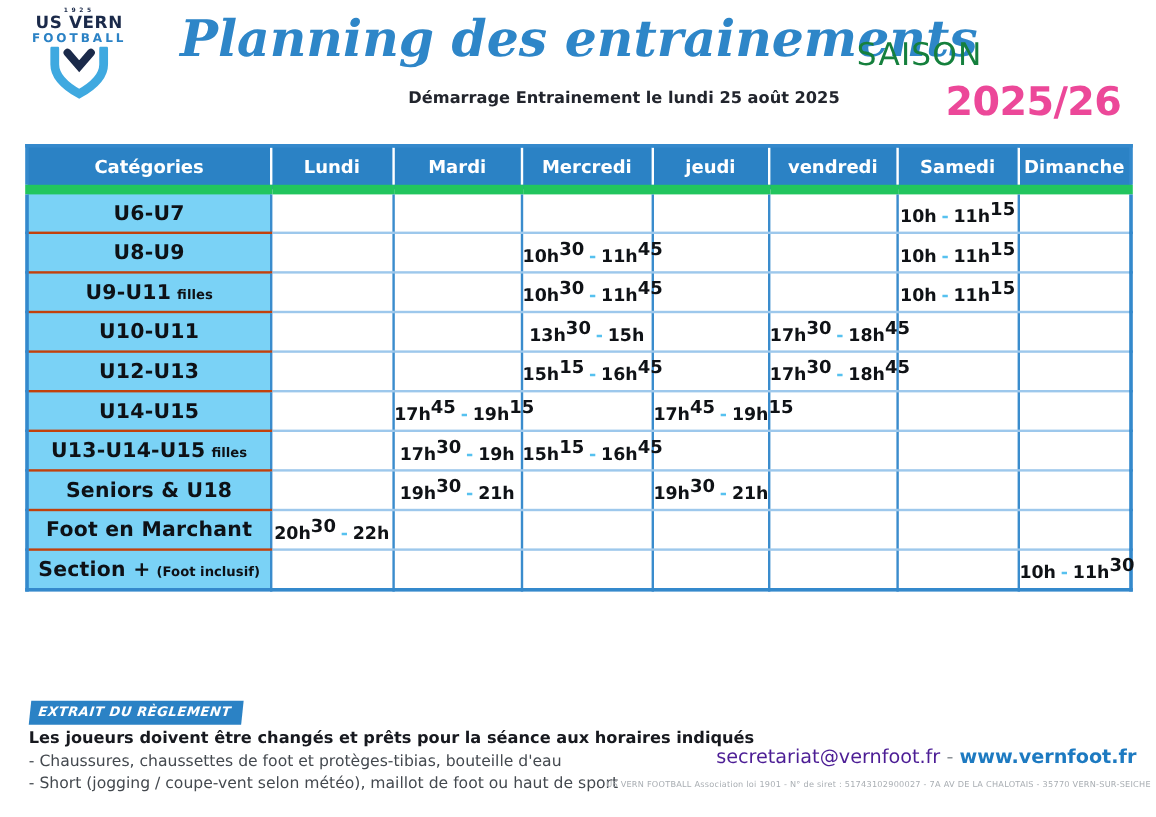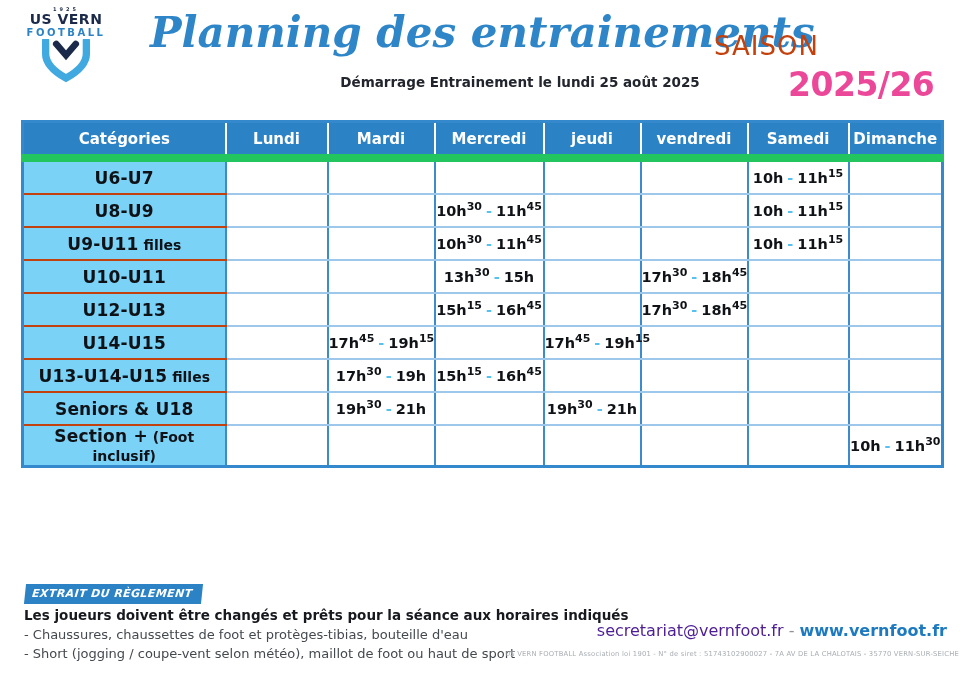--- a/index.html
+++ b/index.html
@@ -13,21 +13,21 @@
   .logo-year  { font-size:5px; font-weight:bold; color:#1b2a4a; letter-spacing:3px; }
   .logo-line1 { font-size:14px; font-weight:800; color:#1b2a4a; letter-spacing:0.5px; line-height:15px;}
   .logo-line2 { font-size:10px; font-weight:800; color:#2b82c5; letter-spacing:2.5px; line-height:11px;}
   .logo svg   { margin-top:1px; }
 
   .title-script {
     position:absolute; left:150px; top:8px; width:570px; text-align:center;
     font-family:"DejaVu Serif", serif; font-style:italic; font-weight:bold;
     font-size:42px; color:#2e86c8; white-space:nowrap;
   }
-  .saison { position:absolute; left:714px; top:31px; font-size:26px; color:#c2410c; letter-spacing:1px; }
+  .saison { position:absolute; left:714px; top:31px; font-size:26px; color:#15803d; letter-spacing:1px; }
   .season-year { position:absolute; left:788px; top:25px; font-size:33px; font-weight:800; color:#ec4899; letter-spacing:-0.5px;margin-top:40px;}
   .subtitle {
     position:absolute; left:270px; top:74px; width:500px; text-align:center;
     font-size:13.5px; font-weight:bold; color:#22252d;
   }
 
   
   .schedule {
     position:absolute; left:21px; top:120px; width:920px;
     border-collapse:collapse; table-layout:fixed;
@@ -41,23 +41,23 @@
   .schedule th:last-child { border-right:none; }
   .schedule td {
     background:#ffffff; height:31px; text-align:center; padding:0;
     border-right:2px solid #3a8ccd; border-bottom:2px solid #9dc8ec;
   }
   .schedule td:last-child { border-right:none; }
   .schedule td.cat {
     background:#7ad2f6; border-bottom:2px solid #c2410c;
   }
   .cat-main   { font-size:17px; font-weight:800; color:#0e1116; letter-spacing:0.2px; }
-  .cat-suffix { font-size:14px; font-weight:800; color:#0e1116; margin-left:5px; }
+  .cat-suffix { font-size:11px; font-weight:800; color:#0e1116; margin-left:5px; }
   .time { font-size:14.5px; font-weight:bold; color:#0f1216; white-space:nowrap; }
-  .time sup { font-size:11px; font-weight:bold; letter-spacing:0; }
+  .time sup { font-size:15px; font-weight:bold; letter-spacing:0; }
   .dash { color:#56c1ef; font-weight:bold; margin:0 4px; }
 
   
   .badge {
     position:absolute; left:25px; top:584px;
     background:#2b82c5; color:#ffffff; font-style:italic; font-weight:bold;
     font-size:11px; padding:3px 9px 4px 7px; letter-spacing:0.4px;
     transform:skewX(-6deg);
   }
   .rules-title { position:absolute; left:24px; top:607px; font-size:13.5px; font-weight:bold; color:#17191f; }
@@ -188,20 +188,30 @@
         <td class="cat"><span class="cat-main">Seniors &amp; U18</span></td>
         <td></td>
         <td><span class="time"><span>19h</span><sup>30</sup><span class="dash">-</span><span>21h</span></span></td>
         <td></td>
         <td><span class="time"><span>19h</span><sup>30</sup><span class="dash">-</span><span>21h</span></span></td>
         <td></td>
         <td></td>
         <td></td>
       </tr>
       <tr>
+        <td class="cat"><span class="cat-main">Foot en Marchant</span></td>
+        <td><span class="time"><span>20h</span><sup>30</sup><span class="dash">-</span><span>22h</span></span></td>
+        <td></td>
+        <td></td>
+        <td></td>
+        <td></td>
+        <td></td>
+        <td></td>
+      </tr>
+      <tr>
         <td class="cat"><span class="cat-main">Section +</span><span class="cat-suffix">(Foot inclusif)</span></td>
         <td></td>
         <td></td>
         <td></td>
         <td></td>
         <td></td>
         <td></td>
         <td><span class="time"><span>10h</span><span class="dash">-</span><span>11h</span><sup>30</sup></span></td>
       </tr>
     </tbody>

